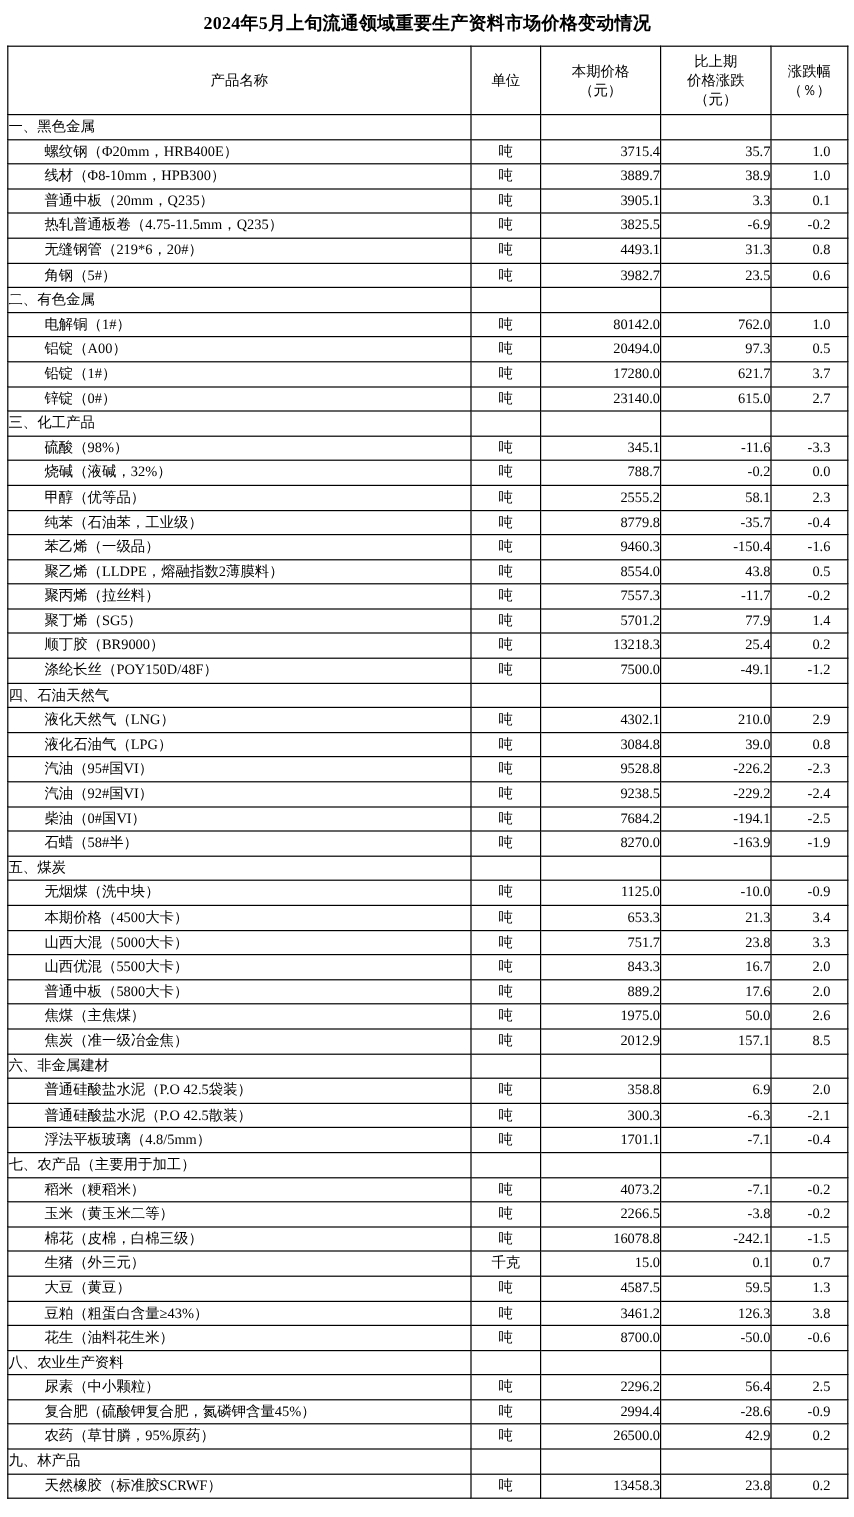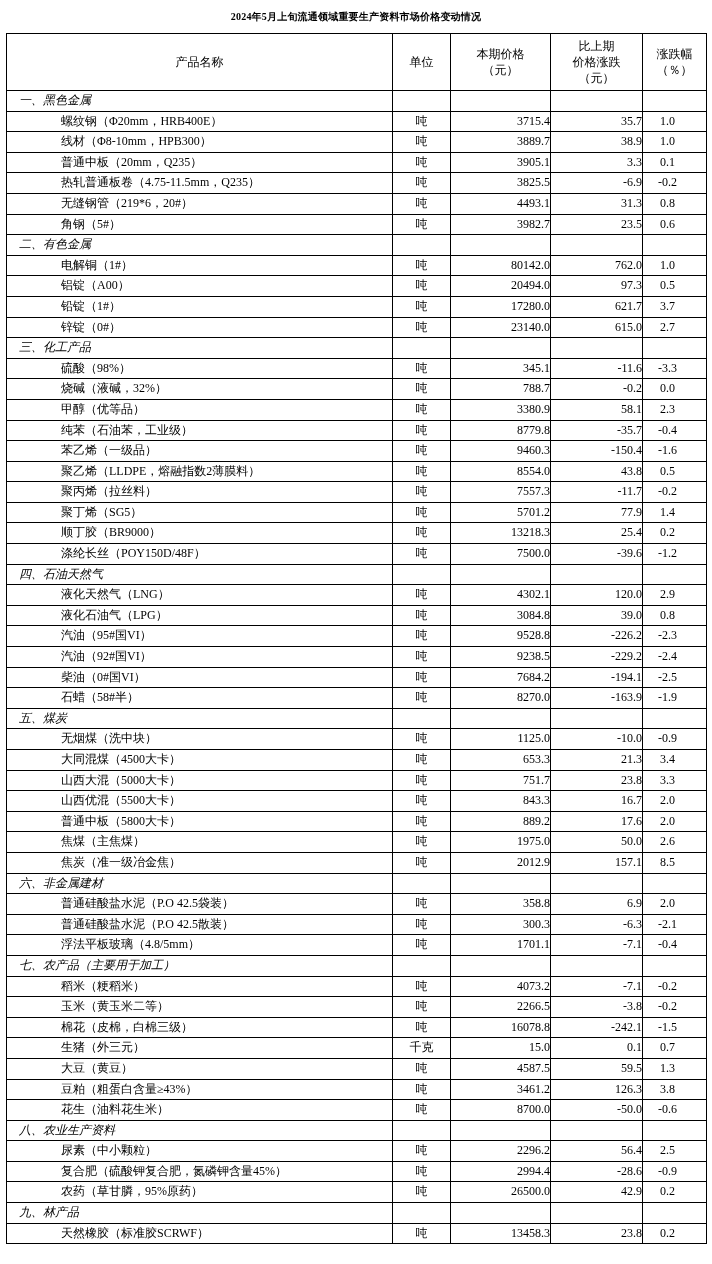--- a/index.html
+++ b/index.html
@@ -13,21 +13,21 @@
     font-family: "Liberation Serif", "DejaVu Serif", serif;
     color: #000000;
   }
   .page {
     width: 712px;
     box-sizing: border-box;
     padding: 0 6px;
   }
   .title {
     text-align: center;
-    font-size: 10px;
+    font-size: 15px;
     font-weight: bold;
     padding: 10px 0 9px 0;
     letter-spacing: 0.2px;
   }
   table.price-table {
     border-collapse: collapse;
     width: 700px;
     margin: 0 auto;
     table-layout: fixed;
   }
@@ -59,38 +59,35 @@
     height: 19.6px;
     line-height: 19.6px;
   }
   td.name {
     text-align: left;
     padding-left: 10px;
     white-space: nowrap;
     overflow: hidden;
   }
   td.name.cat {
-    padding-left: 12px;
     font-weight: normal;
-    font-style: italic;
   }
   td.name.item {
-    padding-left: 54px;
+    padding-left: 30px;
   }
   td.unit {
     text-align: center;
   }
   td.num {
     text-align: right;
     padding-right: 12px;
     font-family: "Liberation Serif", "DejaVu Serif", serif;
   }
   td.num.rate {
     padding-right: 14px;
-    text-align: center;
   }
   tr.cat-row td.unit,
   tr.cat-row td.num {
     
   }
 </style>
 </head>
 <body>
 
 <div class="page">
@@ -226,21 +223,21 @@
         <tr>
           <td class="name item">烧碱（液碱，32%）</td>
           <td class="unit">吨</td>
           <td class="num">788.7</td>
           <td class="num">-0.2</td>
           <td class="num rate">0.0</td>
         </tr>
         <tr>
           <td class="name item">甲醇（优等品）</td>
           <td class="unit">吨</td>
-          <td class="num">3380.9</td>
+          <td class="num">2555.2</td>
           <td class="num">58.1</td>
           <td class="num rate">2.3</td>
         </tr>
         <tr>
           <td class="name item">纯苯（石油苯，工业级）</td>
           <td class="unit">吨</td>
           <td class="num">8779.8</td>
           <td class="num">-35.7</td>
           <td class="num rate">-0.4</td>
         </tr>
@@ -276,35 +273,35 @@
           <td class="name item">顺丁胶（BR9000）</td>
           <td class="unit">吨</td>
           <td class="num">13218.3</td>
           <td class="num">25.4</td>
           <td class="num rate">0.2</td>
         </tr>
         <tr>
           <td class="name item">涤纶长丝（POY150D/48F）</td>
           <td class="unit">吨</td>
           <td class="num">7500.0</td>
-          <td class="num">-39.6</td>
+          <td class="num">-49.1</td>
           <td class="num rate">-1.2</td>
         </tr>
         <tr class="cat-row">
           <td class="name cat">四、石油天然气</td>
           <td class="unit"></td>
           <td class="num"></td>
           <td class="num"></td>
           <td class="num rate"></td>
         </tr>
         <tr>
           <td class="name item">液化天然气（LNG）</td>
           <td class="unit">吨</td>
           <td class="num">4302.1</td>
-          <td class="num">120.0</td>
+          <td class="num">210.0</td>
           <td class="num rate">2.9</td>
         </tr>
         <tr>
           <td class="name item">液化石油气（LPG）</td>
           <td class="unit">吨</td>
           <td class="num">3084.8</td>
           <td class="num">39.0</td>
           <td class="num rate">0.8</td>
         </tr>
         <tr>
@@ -343,21 +340,21 @@
           <td class="num rate"></td>
         </tr>
         <tr>
           <td class="name item">无烟煤（洗中块）</td>
           <td class="unit">吨</td>
           <td class="num">1125.0</td>
           <td class="num">-10.0</td>
           <td class="num rate">-0.9</td>
         </tr>
         <tr>
-          <td class="name item">大同混煤（4500大卡）</td>
+          <td class="name item">本期价格（4500大卡）</td>
           <td class="unit">吨</td>
           <td class="num">653.3</td>
           <td class="num">21.3</td>
           <td class="num rate">3.4</td>
         </tr>
         <tr>
           <td class="name item">山西大混（5000大卡）</td>
           <td class="unit">吨</td>
           <td class="num">751.7</td>
           <td class="num">23.8</td>

